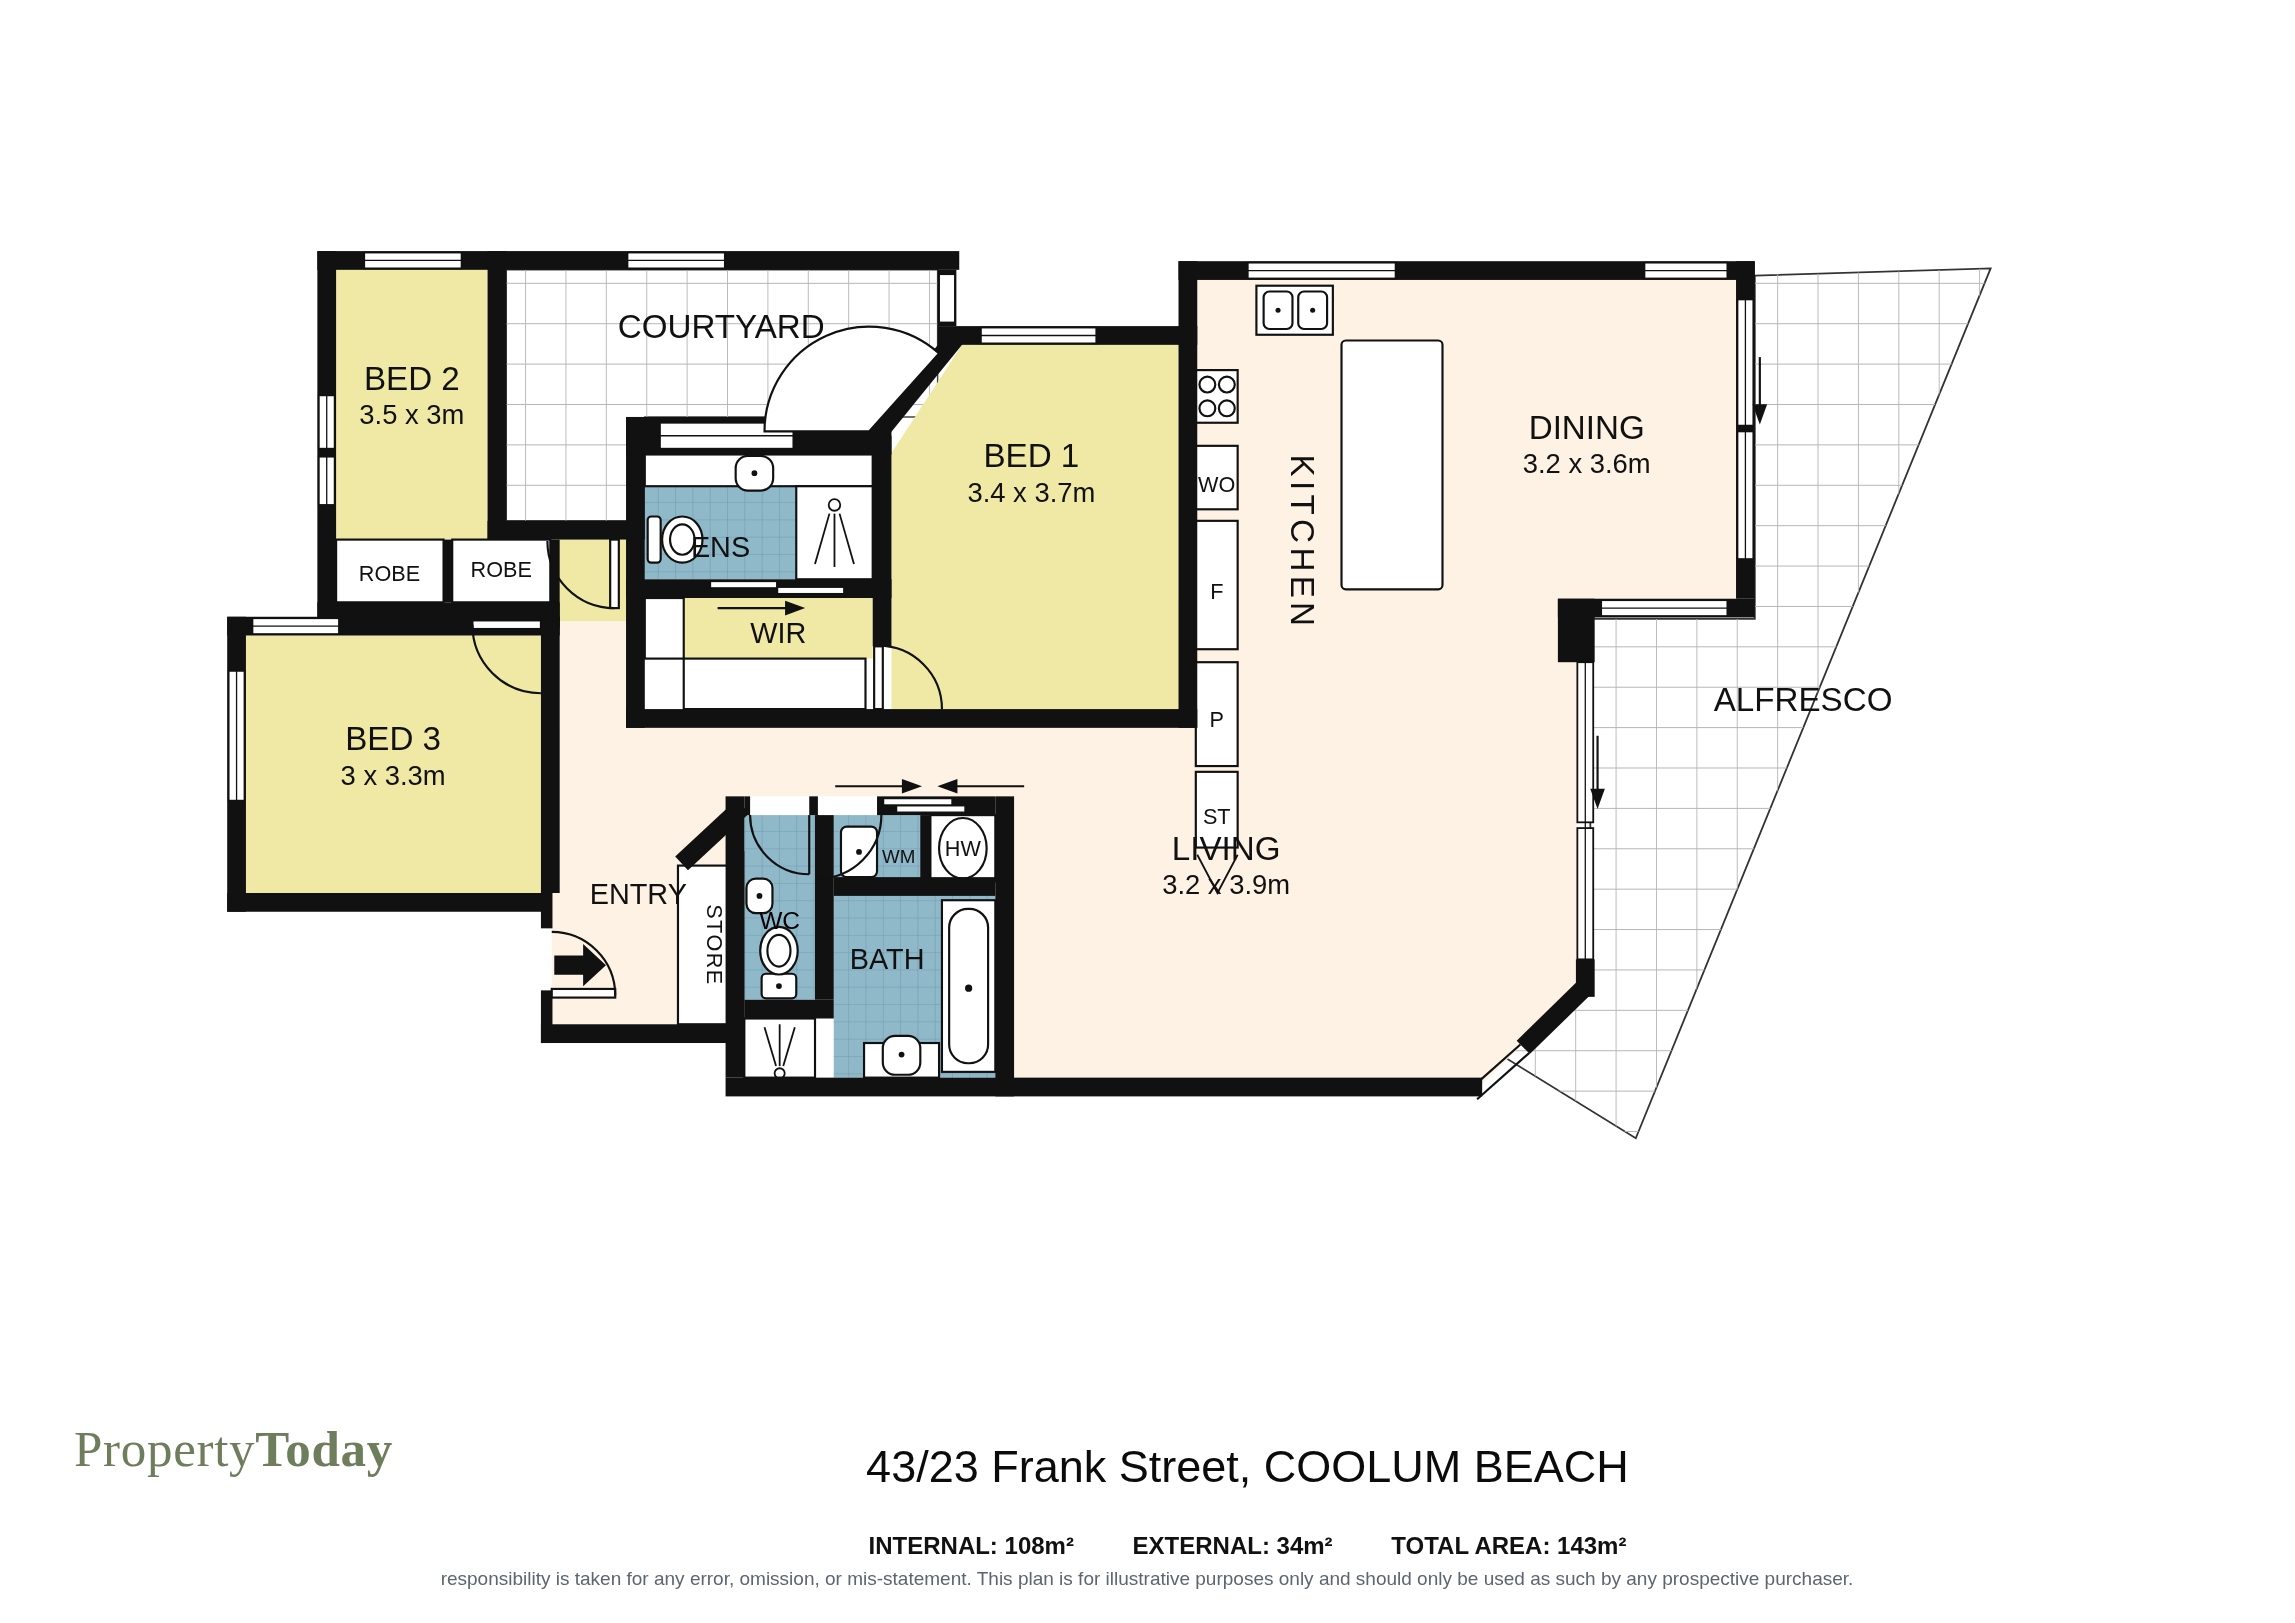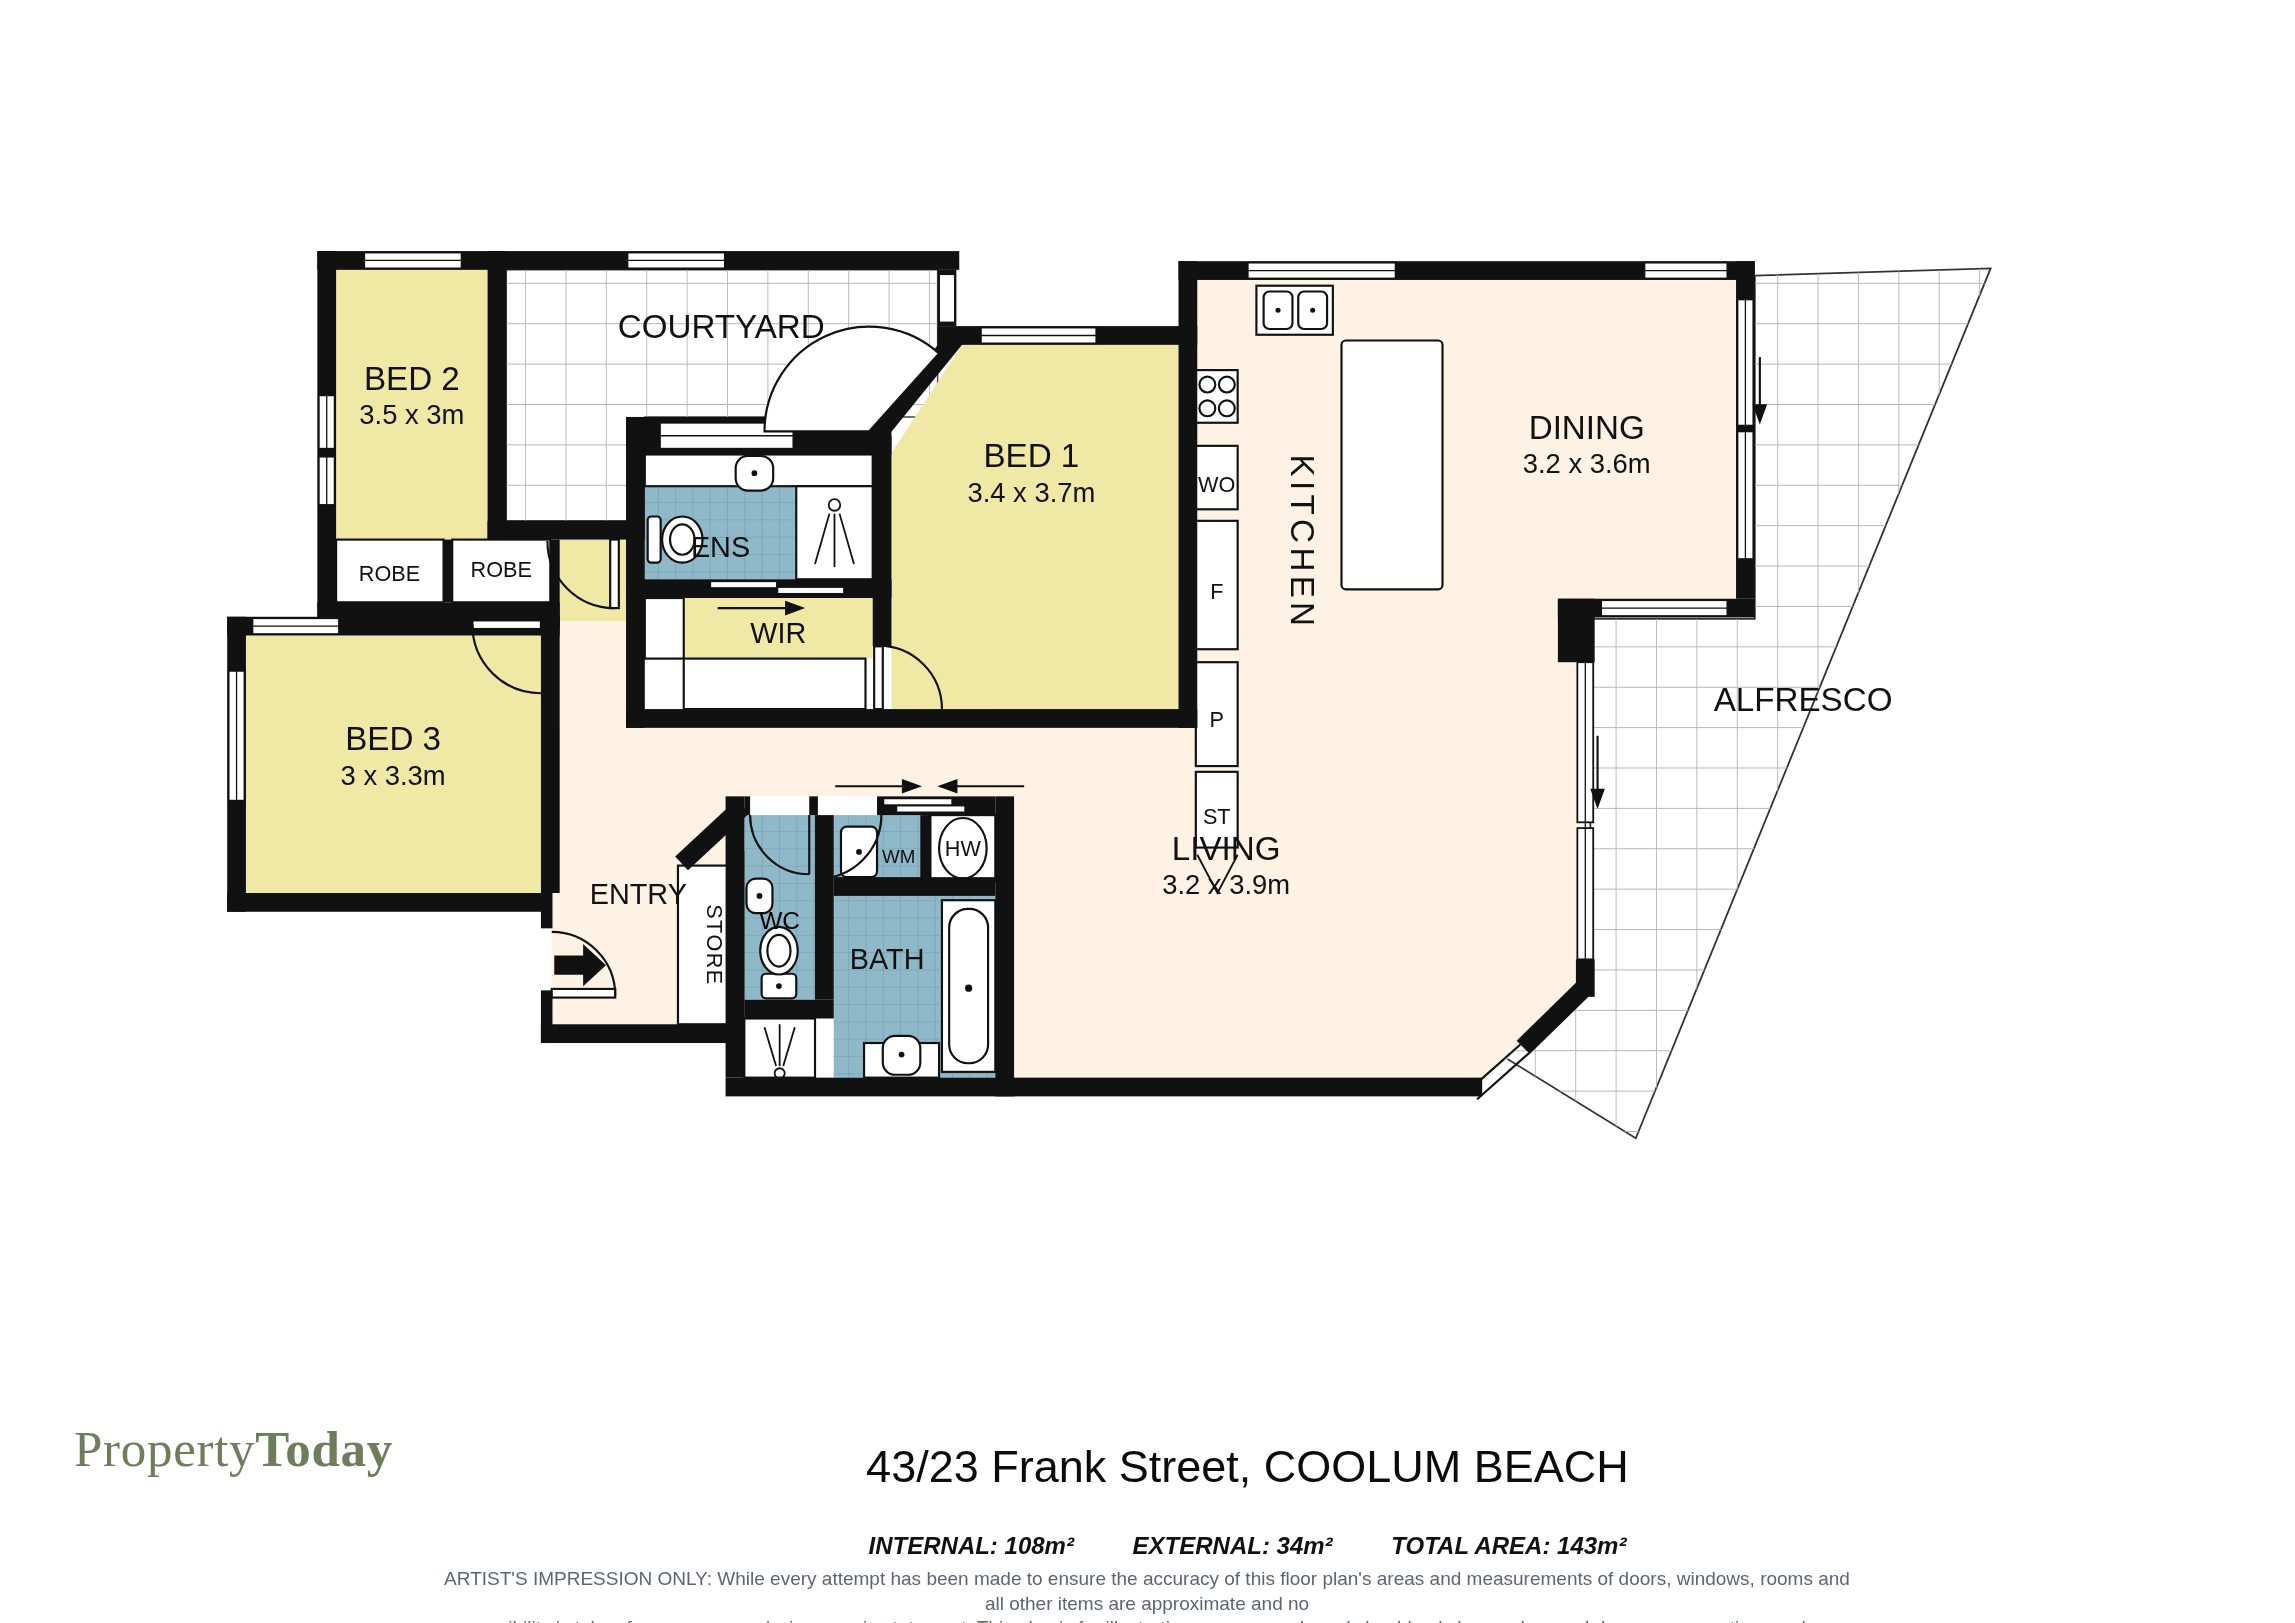--- a/index.html
+++ b/index.html
@@ -8,21 +8,21 @@
   .roomname{font-size:46px;fill:#111;}
   .roomdims{font-size:38px;fill:#111;}
   .smalllbl{font-size:30px;fill:#111;}
   .tinylbl{font-size:26px;fill:#111;}
   .midlbl{font-size:40px;fill:#111;}
   svg text{font-family:"Liberation Sans",sans-serif;}
   #footer-logo{position:absolute;left:74px;top:1420px;font-family:"Liberation Serif",serif;font-size:51px;color:#6e7e5c;letter-spacing:0.7px;}
   #footer-logo .bold{font-weight:bold;}
   #footer-address{position:absolute;left:721px;top:1441px;width:1053px;text-align:center;font-size:45px;font-weight:normal;color:#0b0b0b;}
   #footer-areas{position:absolute;left:721px;top:1532px;width:1053px;text-align:center;font-size:24px;font-weight:bold;color:#111;}
-  #footer-areas span{margin:0 26px;font-style:italic;}
+  #footer-areas span{margin:0 26px;}
   #footer-disclaimer{position:absolute;left:440px;top:1567px;width:1414px;text-align:center;font-size:19px;line-height:1.3;color:#5c6670;}
 </style>
 </head>
 <body>
 
 <svg id="plan" width="2295" height="1623" viewBox="0 0 3182 2250">
   <defs>
     <pattern id="gridOut" width="56" height="56" patternUnits="userSpaceOnUse">
       <path d="M56 0 H0 V56" fill="none" stroke="#b5b5b5" stroke-width="2.5"></path>
     </pattern>
@@ -310,16 +310,15 @@
 
 <div id="footer-address">43/23 Frank Street, COOLUM BEACH</div>
 
 <div id="footer-areas">
   <span>INTERNAL: 108m²</span>
   <span>EXTERNAL: 34m²</span>
   <span>TOTAL AREA: 143m²</span>
 </div>
 
 <div id="footer-disclaimer">
-  <div>ARTIST'S IMPRESSION ONLY: While every attempt has been made to ensure the accuracy of this floor plan's areas and measurements of doors, windows, rooms and all other items are approximate and no</div>
   <div>responsibility is taken for any error, omission, or mis-statement. This plan is for illustrative purposes only and should only be used as such by any prospective purchaser.</div>
 </div>
 
 
 </body></html>

